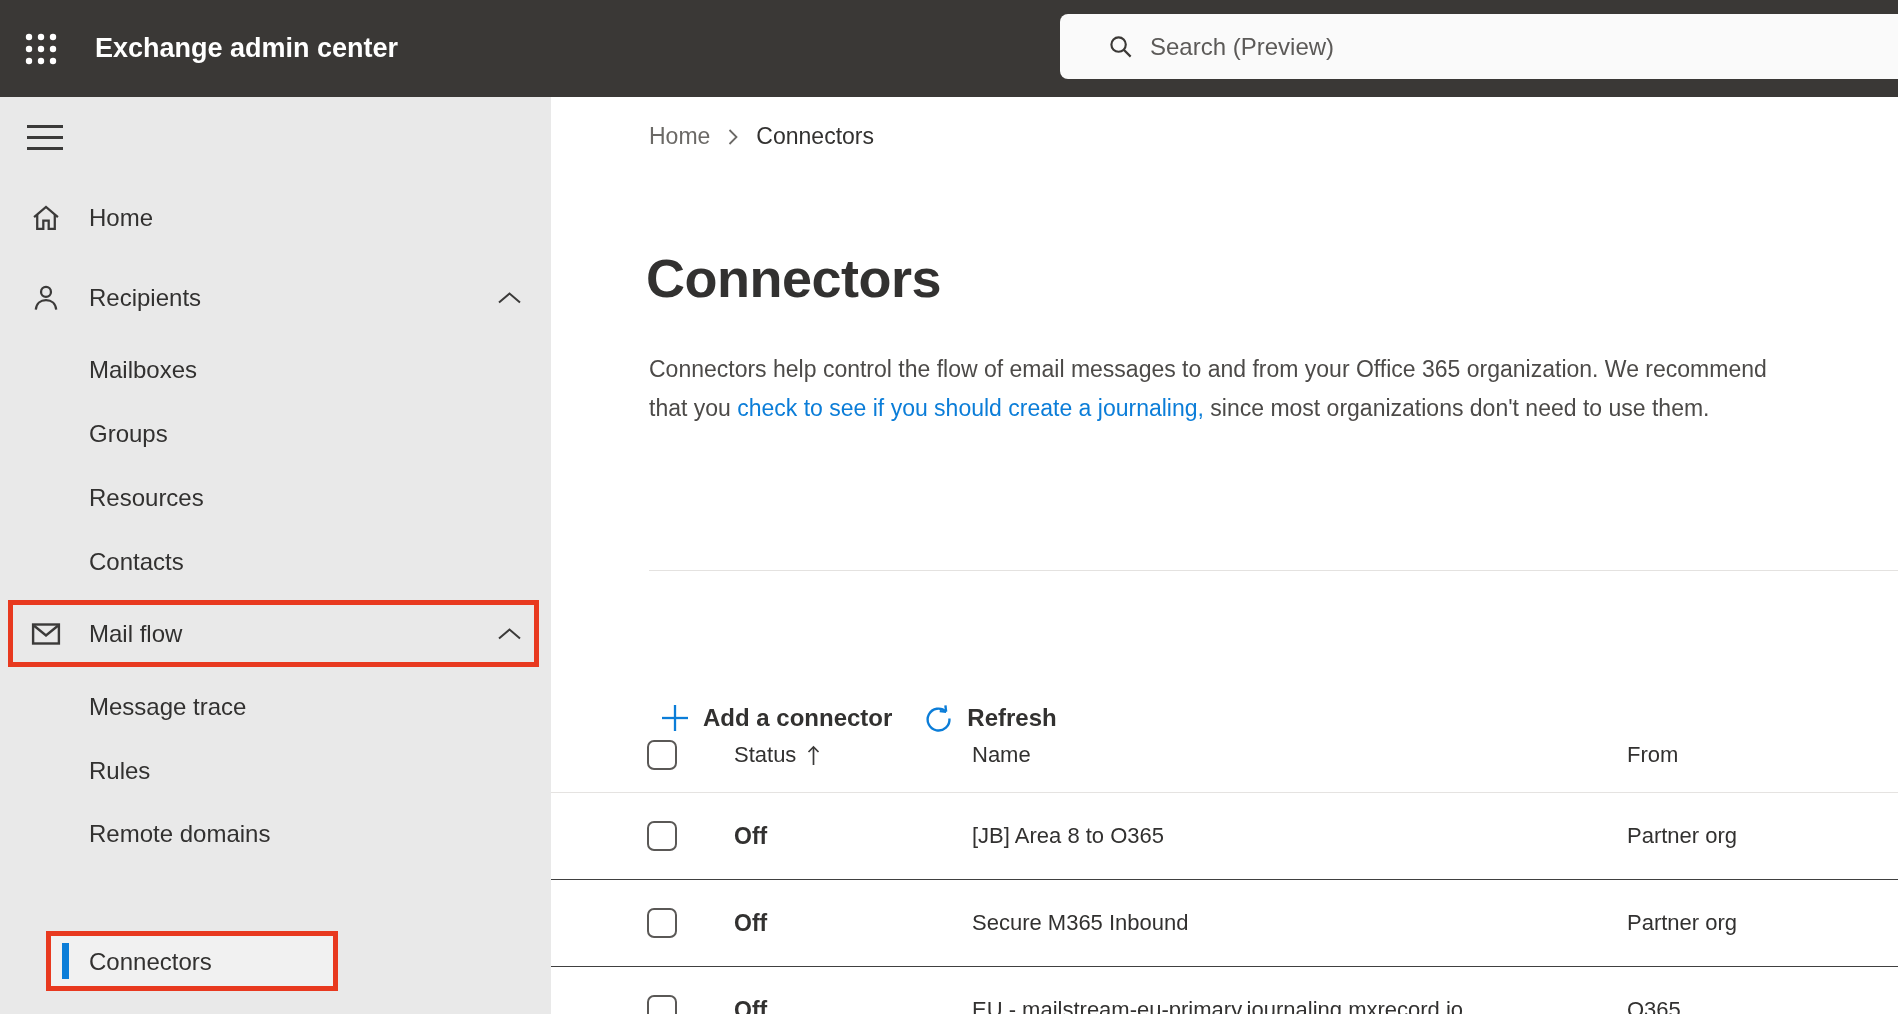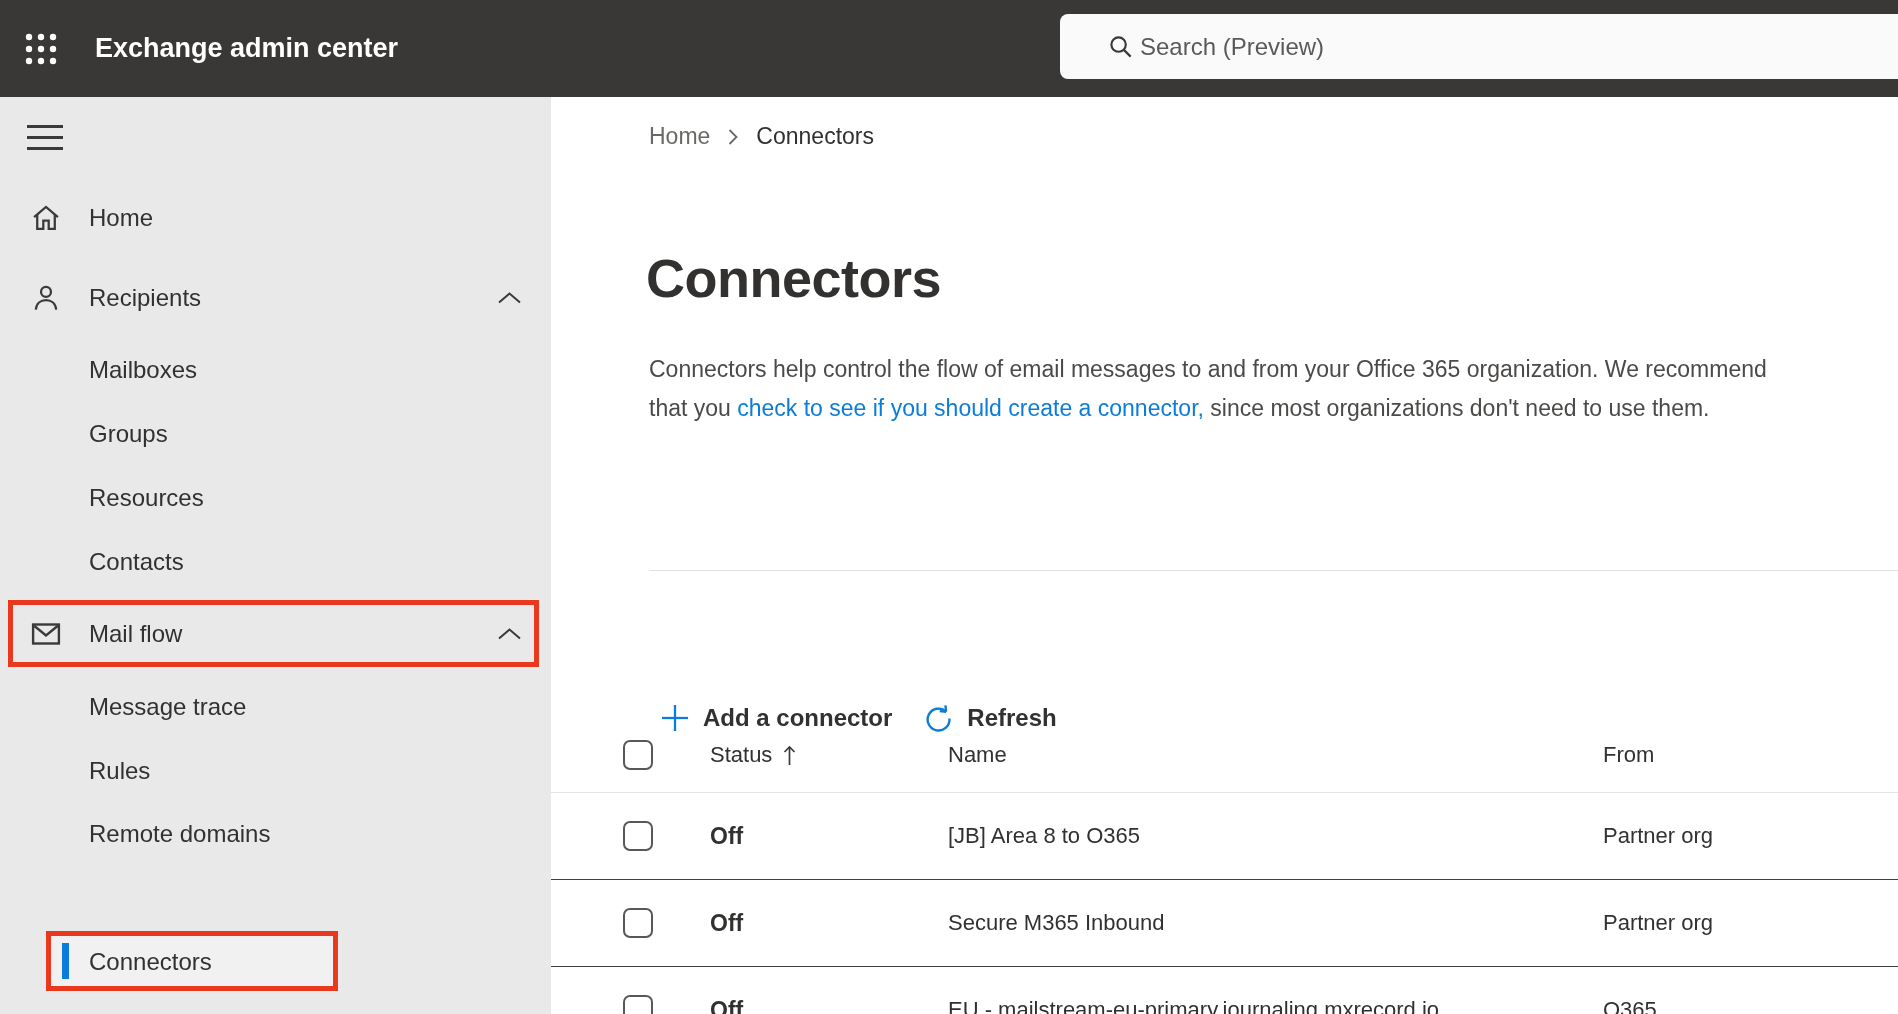--- a/index.html
+++ b/index.html
@@ -6,21 +6,21 @@
   body{
     width:1898px;height:1014px;position:relative;overflow:hidden;background:#fff;
     font-family:"Liberation Sans","DejaVu Sans",sans-serif;color:#323130;
   }
   
   .topbar{position:absolute;left:0;top:0;width:1898px;height:97px;background:#3a3836;}
   .waffle-btn{position:absolute;left:21px;top:29px;width:40px;height:40px;display:flex;align-items:center;justify-content:center;cursor:pointer;}
   .app-title{position:absolute;left:95px;top:0;height:97px;display:flex;align-items:center;color:#ffffff;font-size:27px;font-weight:700;}
   .searchbox{position:absolute;left:1060px;top:14px;width:838px;height:65px;background:#fafafa;border-radius:8px 0 0 8px;display:flex;align-items:center;}
   .searchbox .sicon{margin-left:47px;display:flex;}
-  .search-input{border:none;outline:none;background:transparent;font-size:24px;color:#3b3936;margin-left:4px;width:640px;font-family:inherit;}
+  .search-input{border:none;outline:none;background:transparent;font-size:24px;color:#3b3936;margin-left:14px;width:640px;font-family:inherit;}
   .search-input::placeholder{color:#5c5a58;opacity:1;}
   
   .sidebar{position:absolute;left:0;top:97px;width:551px;height:917px;background:#e9e9e9;}
   .hamburger{position:absolute;left:27px;top:28px;width:36px;cursor:pointer;}
   .hamburger span{display:block;height:3px;background:#3b3a39;margin-bottom:8px;}
   .hamburger span:last-child{margin-bottom:0;}
   .nav-item{position:absolute;left:0;width:551px;height:64px;cursor:pointer;font-size:24px;color:#323130;}
   .nav-item .nicon{position:absolute;left:29px;top:50%;transform:translateY(-50%);display:flex;}
   .nav-item .nlabel{position:absolute;left:89px;top:50%;transform:translateY(-50%);white-space:nowrap;}
   .nav-item .chev{position:absolute;left:496px;top:50%;transform:translateY(-50%);display:flex;}
@@ -37,21 +37,21 @@
   .page-title{position:absolute;left:95px;top:150px;font-size:54px;font-weight:700;color:#323130;letter-spacing:-0.5px;}
   .intro{position:absolute;left:98px;top:253px;width:1135px;font-size:23px;line-height:39px;color:#4c4a48;}
   .intro a{color:#0b7dd8;text-decoration:none;cursor:pointer;}
   .divider{position:absolute;left:98px;right:0;top:473px;height:1px;background:#e4e2e0;}
   .toolbar{position:absolute;left:108px;top:598px;height:46px;display:flex;align-items:center;justify-content:center;}
   .tb-btn{display:flex;align-items:center;cursor:pointer;font-size:24px;font-weight:700;color:#323130;white-space:nowrap;}
   .tb-btn .ticon{display:flex;margin-right:12px;}
   .tb-gap{width:30px;}
   
   .table{position:absolute;left:0;right:0;top:621px;}
-  .trow{display:grid;grid-template-columns:87px 238px 655px auto;padding-left:72px;align-items:center;}
+  .trow{display:grid;grid-template-columns:87px 238px 655px auto;padding-left:96px;align-items:center;}
   .thead{height:74px;border-bottom:1px solid #e5e3e1;font-size:22px;color:#323130;}
   .trow-data{height:86px;border-bottom:1px solid #404040;font-size:22px;color:#323130;}
   .th-status{display:flex;align-items:center;gap:10px;cursor:pointer;}
   .th-sort{cursor:pointer;}
   .status-off{font-weight:700;font-size:23px;}
   .checkbox{width:30px;height:30px;border:2px solid #5a5856;border-radius:7px;background:transparent;cursor:pointer;box-sizing:border-box;}
   .cellname,.cellfrom{white-space:nowrap;}
   svg{display:block;}
 </style>
 </head>
@@ -172,21 +172,21 @@
     <span>
       <svg width="12" height="20" viewBox="0 0 12 20" fill="none" stroke="#6b6966" stroke-width="1.8">
         <path d="M2.5 3 L9.5 10 L2.5 17"></path>
       </svg>
     </span>
     <span class="bc-current">Connectors</span>
   </div>
 
   <div class="page-title">Connectors</div>
 
-  <div class="intro"><span>Connectors help control the flow of email messages to and from your Office 365 organization. We recommend that you </span><a>check to see if you should create a connector,</a><span> since most organizations don't need to use them.</span></div>
+  <div class="intro"><span>Connectors help control the flow of email messages to and from your Office 365 organization. We recommend that you </span><a>check to see if you should create a journaling,</a><span> since most organizations don't need to use them.</span></div>
 
   <div class="divider"></div>
 
   <div class="toolbar">
     <div class="tb-btn">
       <span class="ticon">
         <svg width="32" height="32" viewBox="0 0 32 32" fill="none" stroke="#0b7dd8" stroke-width="2.3">
           <line x1="16" y1="3" x2="16" y2="29"></line>
           <line x1="3" y1="16" x2="29" y2="16"></line>
         </svg>

